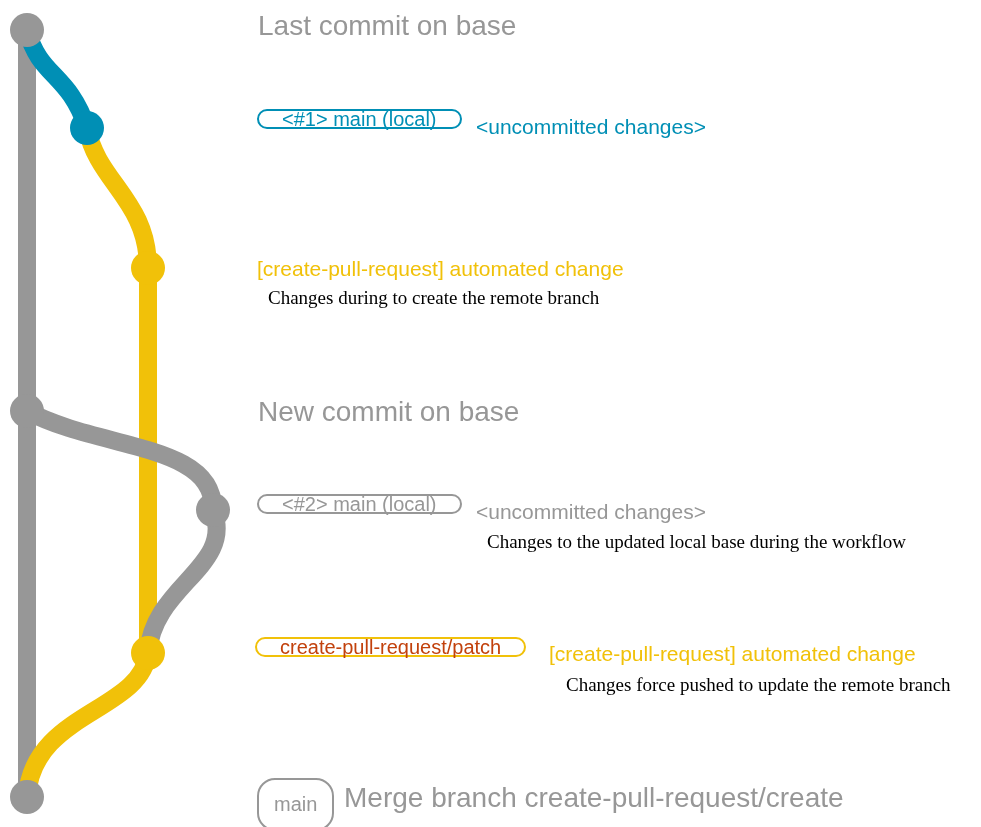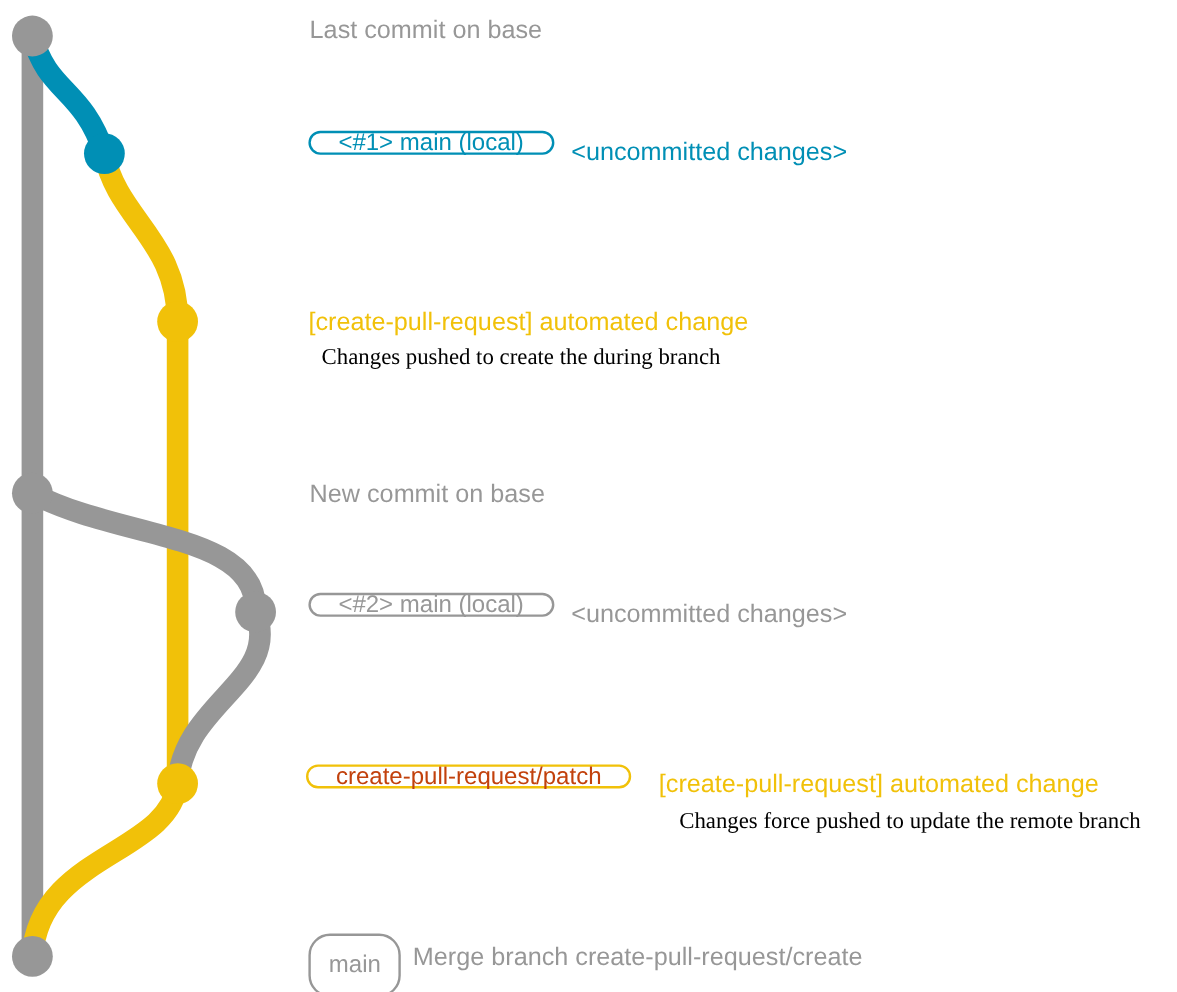--- a/index.html
+++ b/index.html
@@ -6,21 +6,21 @@
   .canvas{
     position:relative;
     width:981px;height:827px;
     background:#ffffff;
     font-family:"Liberation Sans", sans-serif;
     overflow:hidden;
   }
   .graph-svg{position:absolute;left:0;top:0;}
   .lbl{
     position:absolute;
-    font-size:21px;
+    font-size:28px;
     color:#979797;
     white-space:nowrap;
     line-height:25px;
   }
   .badge{
     position:absolute;
     display:flex;align-items:center;justify-content:center;
     height:20px;
     padding:0 23px;
     border:2px solid #979797;
@@ -77,26 +77,27 @@
     <circle cx="148" cy="653" r="17" fill="#f1c109"></circle>
     <circle cx="27" cy="797" r="17" fill="#979797"></circle>
   </svg>
 
   <div class="lbl" style="left:258px;top:13px;">Last commit on base</div>
 
   <div class="badge blue" style="left:257px;top:109px;">&lt;#1&gt; main (local)</div>
   <div class="title blue" style="left:476px;top:114px;">&lt;uncommitted changes&gt;</div>
 
   <div class="title yellow" style="left:257px;top:256px;">[create-pull-request] automated change</div>
-  <div class="desc" style="left:268px;top:287px;">Changes pushed to create the during branch</div>
+  <div class="desc" style="left:268px;top:287px;">Changes during to create the remote branch</div>
 
   <div class="lbl" style="left:258px;top:399px;">New commit on base</div>
 
   <div class="badge" style="left:257px;top:494px;">&lt;#2&gt; main (local)</div>
   <div class="title gray" style="left:476px;top:499px;">&lt;uncommitted changes&gt;</div>
+  <div class="desc" style="left:487px;top:531px;">Changes to the updated local base during the workflow</div>
 
   <div class="badge yellow" style="left:255px;top:637px;">create-pull-request/patch</div>
   <div class="title yellow" style="left:549px;top:641px;">[create-pull-request] automated change</div>
   <div class="desc" style="left:566px;top:674px;">Changes force pushed to update the remote branch</div>
 
   <div class="badge badge-main" style="left:257px;top:778px;">main</div>
   <div class="lbl" style="left:344px;top:785px;">Merge branch create-pull-request/create</div>
 
 </div>
 

